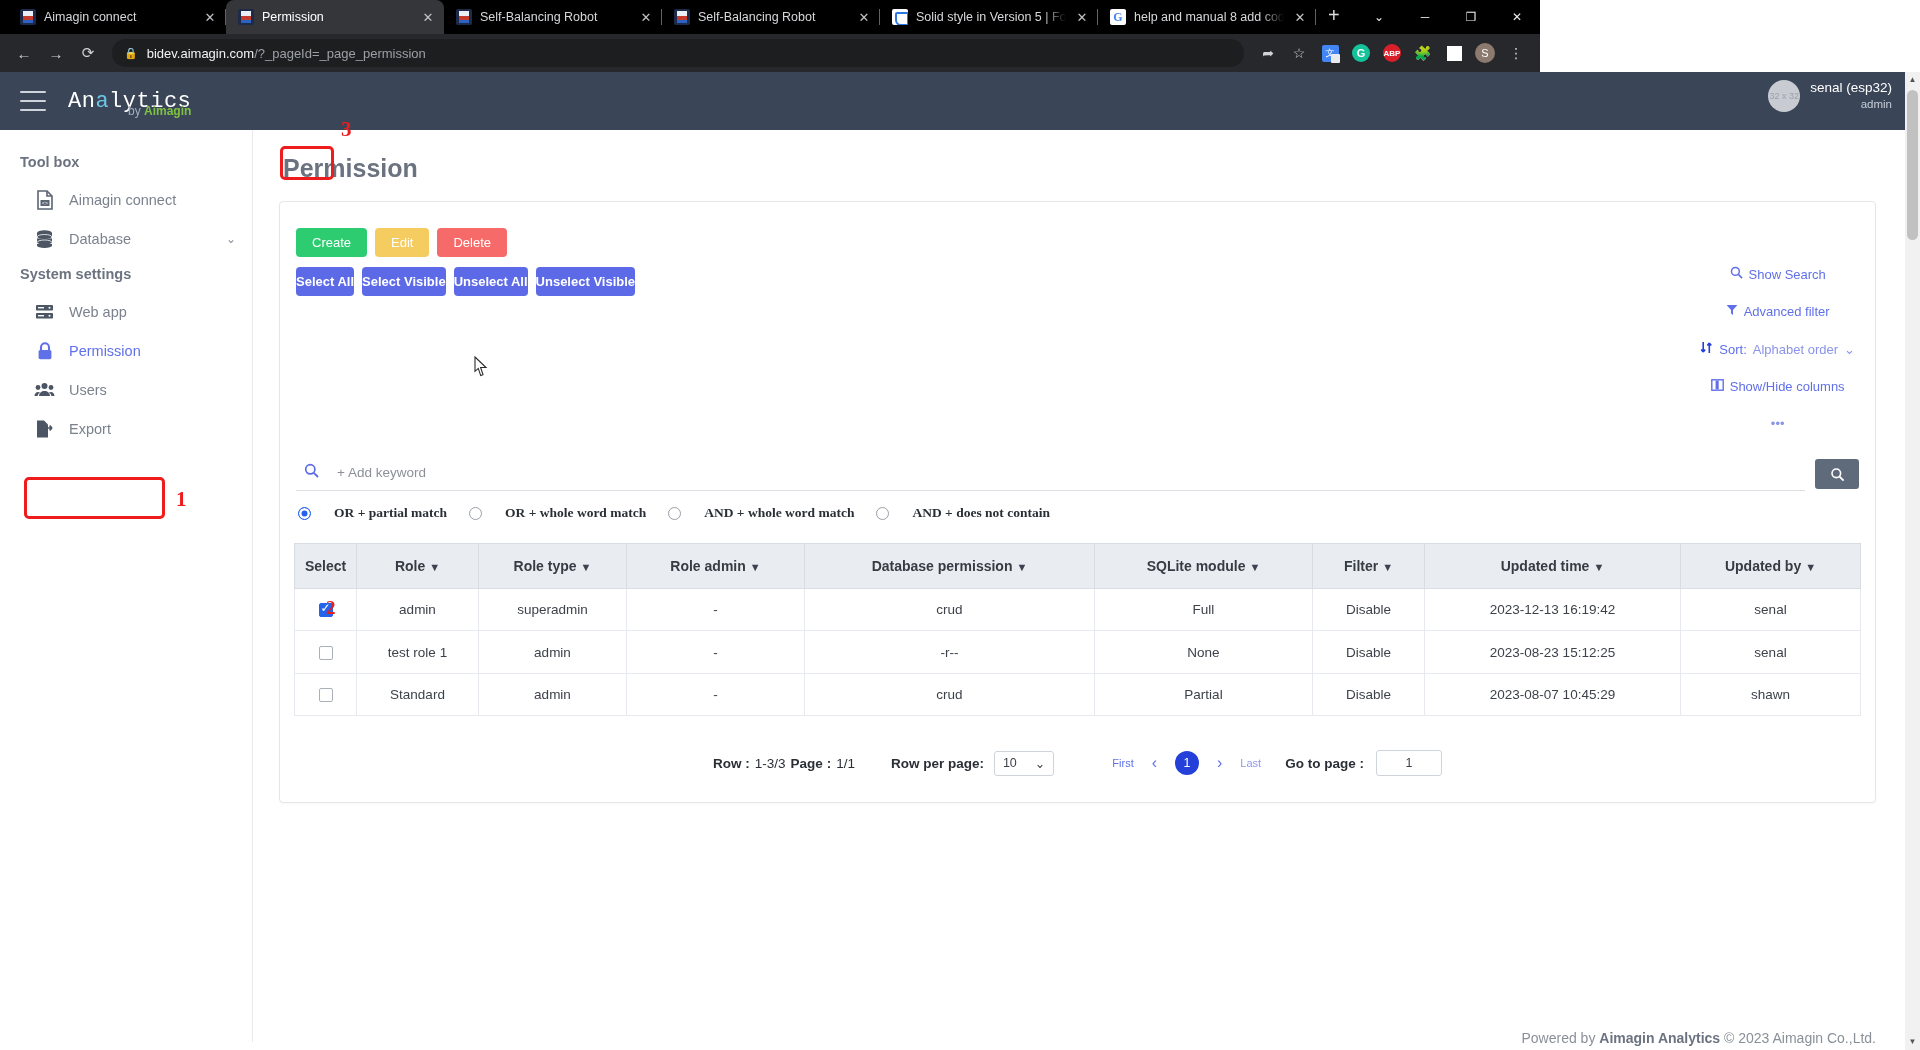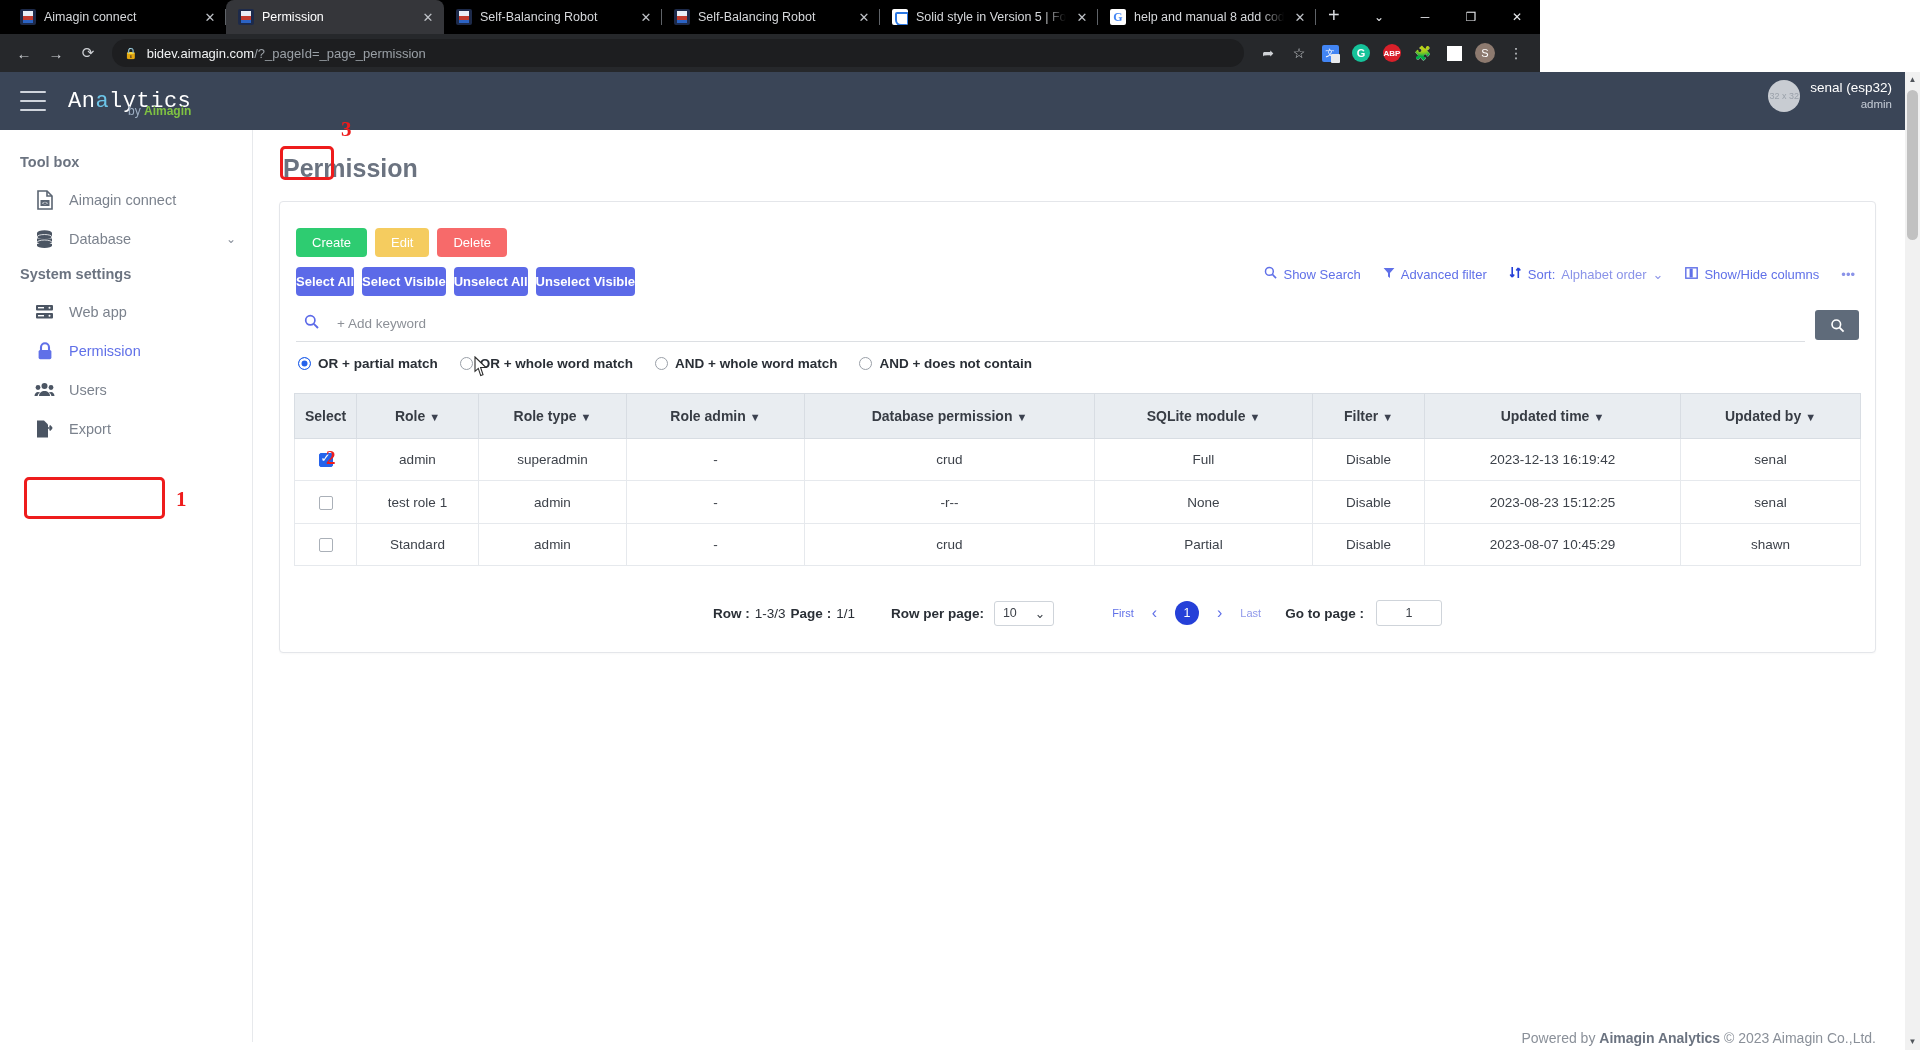--- a/index.html
+++ b/index.html
@@ -149,42 +149,42 @@
          padding:7px 16px; font-family:"Liberation Sans", sans-serif; }
   .btn.create { background:#2ecc71; }
   .btn.edit   { background:#f5cc5f; }
   .btn.delete { background:#f76a6a; }
   .btnrow2 { display:flex; gap:8px; margin: 4px 0 0 2px; }
   .btn.blue { background:#5c6ae8; font-weight:bold; padding:7px 0; }
 
   .subbar { display:flex; align-items:center; margin-top:-30px; }
   .toolopts {
     margin-left:auto; display:flex; align-items:center; gap:22px; color:#6070e8;
-    font-size:13px; padding-right:6px;
+    font-size:13px; padding-right:6px;flex-direction:column;
   }
   .toolopt { display:flex; align-items:center; gap:6px; }
   .toolopt .lbl { color:#6070e8; }
   .toolopt .dim { color:#8a93e8; }
 
   .searchrow {
     margin: 26px 2px 0 2px; display:flex; align-items:stretch; gap:0;
   }
   .searchfield {
     flex:1; display:flex; align-items:center; gap:18px; border-bottom:1px solid #dcdfe3;
     padding: 6px 8px 8px 8px;
   }
   .searchfield .skw { color:#8c9097; font-size:13.5px; }
   .searchbtn {
     width:44px; background:#5f6b7a; border-radius:3px; display:flex; align-items:center;
     justify-content:center; color:#fff; font-size:15px; margin-left:10px; height:30px;
     align-self:center;
   }
 
   .radiorow { display:flex; gap:22px; margin:14px 0 0 4px; align-items:center; }
-  .radio { display:flex; align-items:center; gap:7px; font-size:13.5px; color:#2a2f36; font-weight:bold; }
+  .radio { display:flex; align-items:center; gap:23px; font-size:13.5px; color:#2a2f36; font-weight:bold;font-family:Liberation Serif, serif; }
   .rdot { width:13px; height:13px; border-radius:50%; border:1.5px solid #9aa0a8; background:#fff; position:relative; }
   .rdot.on { border-color:#2563eb; background:#2563eb; box-shadow: inset 0 0 0 2.5px #fff; }
 
   table.grid { width:100%; border-collapse:collapse; margin-top:22px; font-size:13.5px; }
   table.grid th {
     background:#e9edf1; color:#373c44; font-weight:bold; border:1px solid #d8dde3;
     padding:14px 6px; font-size:14px; white-space:nowrap;
   }
   table.grid th .fi { color:#3c4250; font-size:11px; margin-left:4px; }
   table.grid td {

